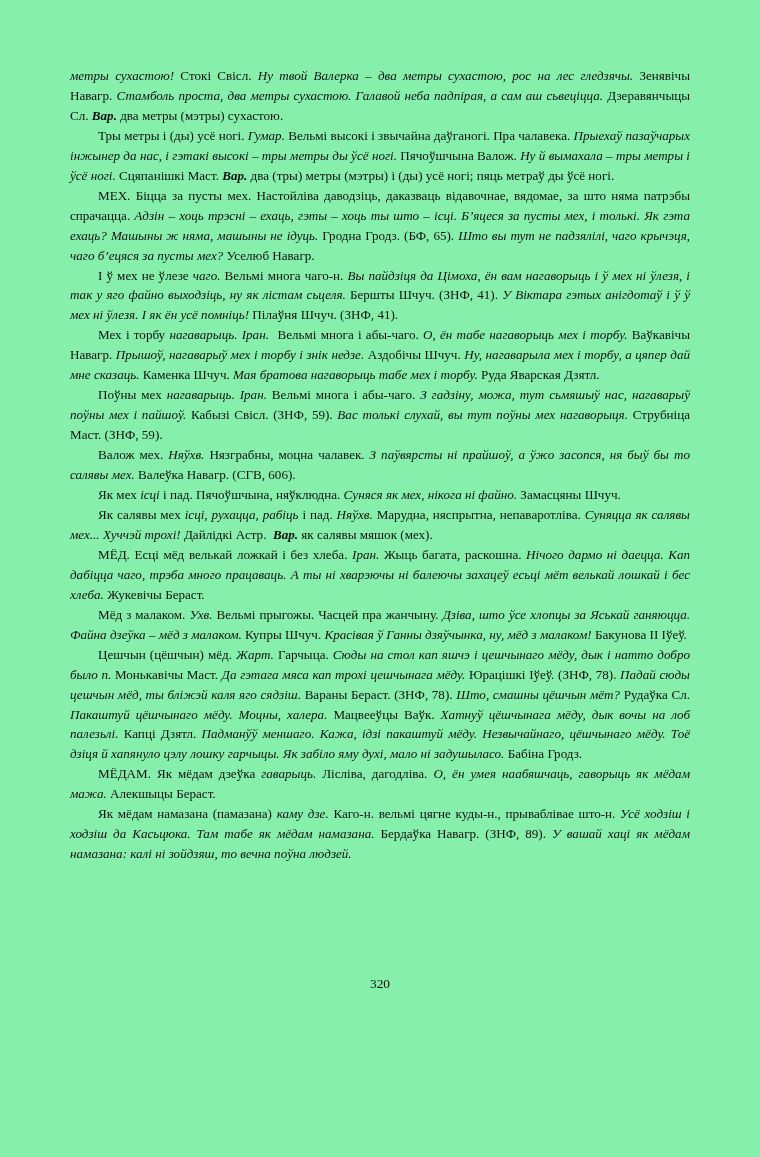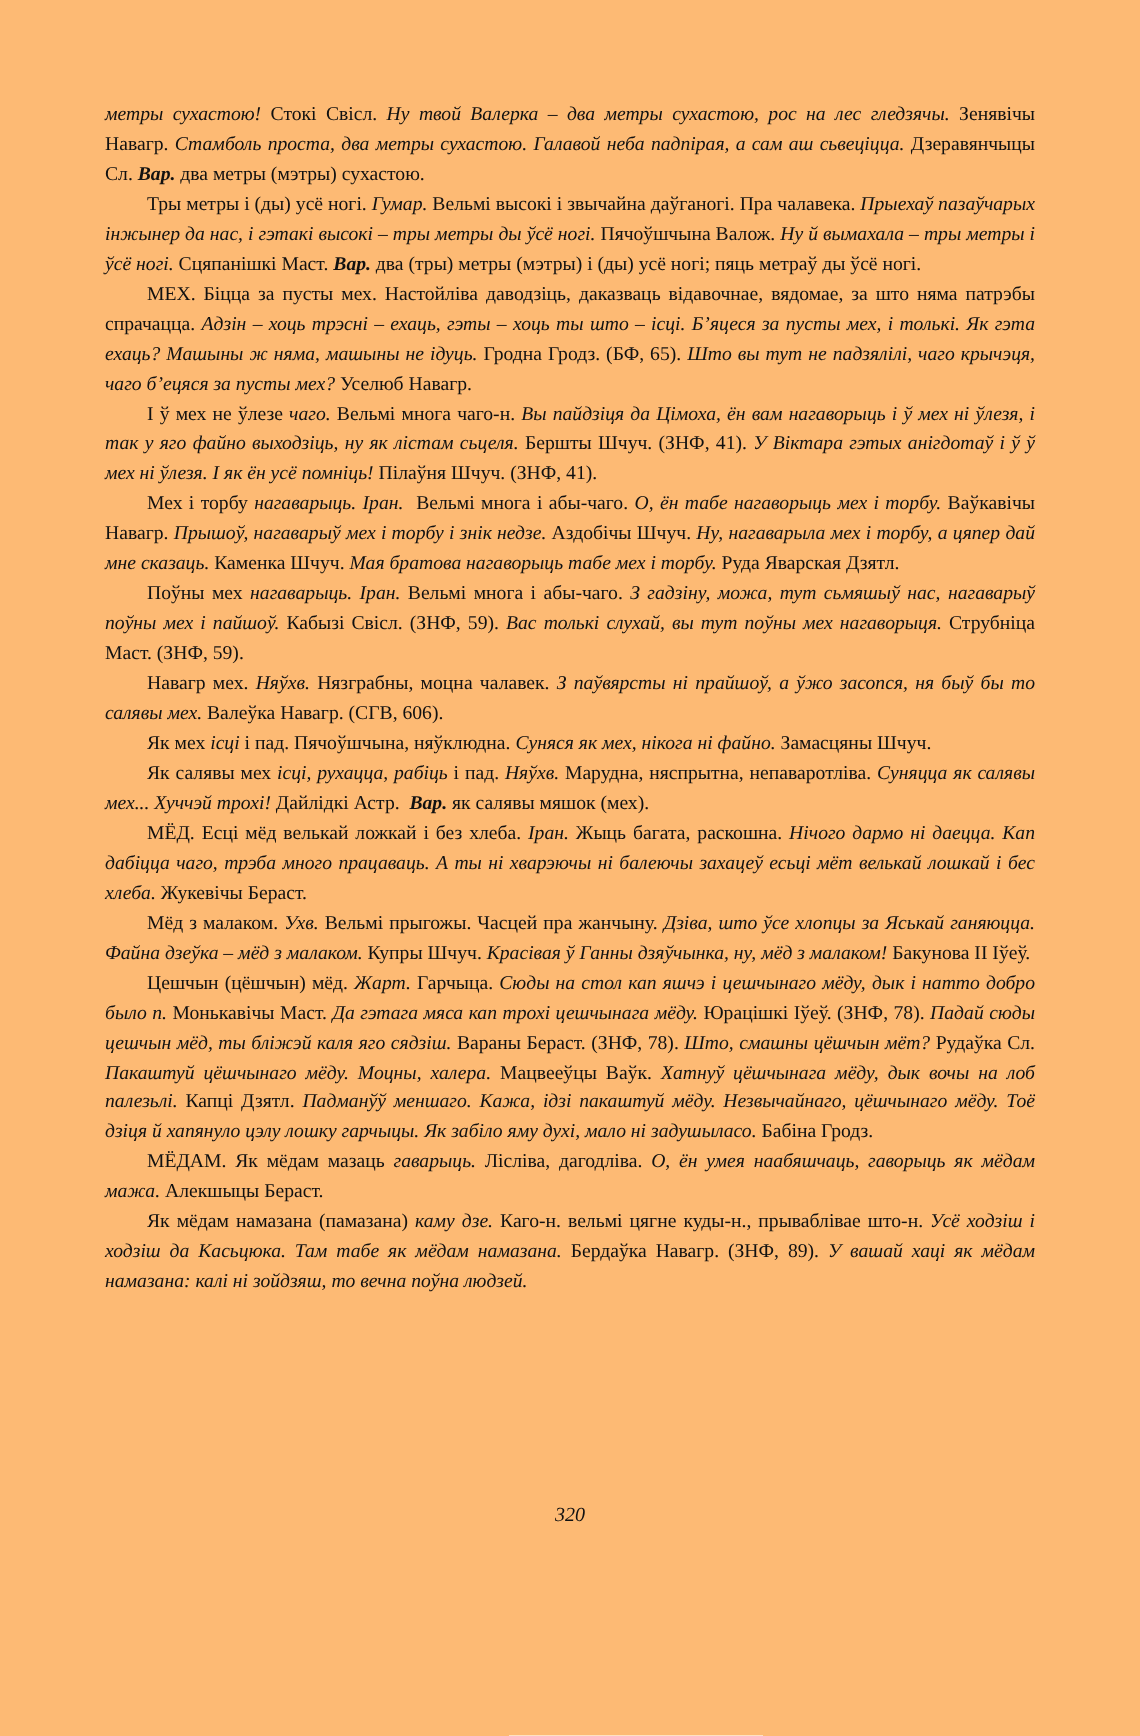--- a/index.html
+++ b/index.html
@@ -10,21 +10,21 @@
   body {
     width: 760px;
     height: 1157px;
     font-family: "Liberation Serif", "DejaVu Serif", serif;
     color: #000000;
   }
   .page {
     position: relative;
     width: 760px;
     height: 1157px;
-    background: #fdba74;
+    background: #86efac;
     box-sizing: border-box;
     padding: 66px 70px 0 70px;
   }
   .body-text {
     font-size: 13.1px;
     line-height: 19.95px;
     text-align: justify;
     text-justify: inter-word;
     hyphens: none;
     color: #111111;
@@ -38,45 +38,44 @@
     text-indent: 0;
   }
   .i { font-style: italic; }
   .b { font-weight: normal; }
   .bi { font-weight: bold; font-style: italic; }
   .r { font-style: normal; font-weight: normal; }
   .pageno {
     position: absolute;
     left: 0;
     right: 0;
-    top: 1002px;
+    top: 976px;
     text-align: center;
     font-size: 13.4px;
     color: #111111;
-    font-style: italic;
   }
   .seg { white-space: pre-wrap; }
 </style>
 </head>
 <body>
 
 <div class="page">
 
   <div class="body-text" id="text-column">
       <div class="para cont"><span class="seg i">метры сухастою! </span><span class="seg r">Стокі Свісл. </span><span class="seg i">Ну твой Валерка – два метры сухастою, рос на лес гледзячы. </span><span class="seg r">Зенявічы Навагр. </span><span class="seg i">Стамболь проста, два метры сухастою. Галавой неба падпірая, а сам аш сьвеціцца. </span><span class="seg r">Дзеравянчыцы Сл. </span><span class="seg bi">Вар. </span><span class="seg r">два метры (мэтры) сухастою.</span></div>
       <div class="para"><span class="seg b">Тры метры і (ды) усё ногі. </span><span class="seg i">Гумар. </span><span class="seg r">Вельмі высокі і звычайна даўганогі. Пра чалавека. </span><span class="seg i">Прыехаў пазаўчарых інжынер да нас, і гэтакі высокі – тры метры ды ўсё ногі. </span><span class="seg r">Пячоўшчына Валож. </span><span class="seg i">Ну й вымахала – тры метры і ўсё ногі. </span><span class="seg r">Сцяпанішкі Маст. </span><span class="seg bi">Вар. </span><span class="seg r">два (тры) метры (мэтры) і (ды) усё ногі; пяць метраў ды ўсё ногі.</span></div>
       <div class="para"><span class="seg r">МЕХ. </span><span class="seg b">Біцца за пусты мех. </span><span class="seg r">Настойліва даводзіць, даказваць відавочнае, вядомае, за што няма патрэбы спрачацца. </span><span class="seg i">Адзін – хоць трэсні – ехаць, гэты – хоць ты што – ісці. Б’яцеся за пусты мех, і толькі. Як гэта ехаць? Машыны ж няма, машыны не ідуць. </span><span class="seg r">Гродна Гродз. (БФ, 65). </span><span class="seg i">Што вы тут не падзялілі, чаго крычэця, чаго б’ецяся за пусты мех? </span><span class="seg r">Уселюб Навагр.</span></div>
       <div class="para"><span class="seg b">І ў мех не ўлезе </span><span class="seg i">чаго. </span><span class="seg r">Вельмі многа чаго-н. </span><span class="seg i">Вы пайдзіця да Цімоха, ён вам нагаворыць і ў мех ні ўлезя, і так у яго файно выходзіць, ну як лістам сьцеля. </span><span class="seg r">Бершты Шчуч. (ЗНФ, 41). </span><span class="seg i">У Віктара гэтых анігдотаў і ў ў мех ні ўлезя. І як ён усё помніць! </span><span class="seg r">Пілаўня Шчуч. (ЗНФ, 41).</span></div>
       <div class="para"><span class="seg b">Мех і торбу </span><span class="seg i">нагаварыць. Іран. </span><span class="seg r"> Вельмі многа і абы-чаго. </span><span class="seg i">О, ён табе нагаворыць мех і торбу. </span><span class="seg r">Ваўкавічы Навагр. </span><span class="seg i">Прышоў, нагаварыў мех і торбу і знік недзе. </span><span class="seg r">Аздобічы Шчуч. </span><span class="seg i">Ну, нагаварыла мех і торбу, а цяпер дай мне сказаць. </span><span class="seg r">Каменка Шчуч. </span><span class="seg i">Мая братова нагаворыць табе мех і торбу. </span><span class="seg r">Руда Яварская Дзятл.</span></div>
       <div class="para"><span class="seg b">Поўны мех </span><span class="seg i">нагаварыць. Іран. </span><span class="seg r">Вельмі многа і абы-чаго. </span><span class="seg i">З гадзіну, можа, тут сьмяшыў нас, нагаварыў поўны мех і пайшоў. </span><span class="seg r">Кабызі Свісл. (ЗНФ, 59). </span><span class="seg i">Вас толькі слухай, вы тут поўны мех нагаворыця. </span><span class="seg r">Струбніца Маст. (ЗНФ, 59).</span></div>
-      <div class="para"><span class="seg b">Навагр мех. </span><span class="seg i">Няўхв. </span><span class="seg r">Нязграбны, моцна чалавек. </span><span class="seg i">З паўвярсты ні прайшоў, а ўжо засопся, ня быў бы то салявы мех. </span><span class="seg r">Валеўка Навагр. (СГВ, 606).</span></div>
+      <div class="para"><span class="seg b">Валож мех. </span><span class="seg i">Няўхв. </span><span class="seg r">Нязграбны, моцна чалавек. </span><span class="seg i">З паўвярсты ні прайшоў, а ўжо засопся, ня быў бы то салявы мех. </span><span class="seg r">Валеўка Навагр. (СГВ, 606).</span></div>
       <div class="para"><span class="seg b">Як мех </span><span class="seg i">ісці </span><span class="seg r">і пад. Пячоўшчына, няўклюдна. </span><span class="seg i">Суняся як мех, нікога ні файно. </span><span class="seg r">Замасцяны Шчуч.</span></div>
       <div class="para"><span class="seg b">Як салявы мех </span><span class="seg i">ісці, рухацца, рабіць </span><span class="seg r">і пад. </span><span class="seg i">Няўхв. </span><span class="seg r">Марудна, няспрытна, непаваротліва. </span><span class="seg i">Суняцца як салявы мех... Хуччэй трохі! </span><span class="seg r">Дайлідкі Астр. </span><span class="seg bi"> Вар. </span><span class="seg r">як салявы мяшок (мех).</span></div>
       <div class="para"><span class="seg r">МЁД. </span><span class="seg b">Есці мёд велькай ложкай і без хлеба. </span><span class="seg i">Іран. </span><span class="seg r">Жыць багата, раскошна. </span><span class="seg i">Нічого дармо ні даецца. Кап дабіцца чаго, трэба много працаваць. А ты ні хварэючы ні балеючы захацеў есьці мёт велькай лошкай і бес хлеба. </span><span class="seg r">Жукевічы Бераст.</span></div>
       <div class="para"><span class="seg b">Мёд з малаком. </span><span class="seg i">Ухв. </span><span class="seg r">Вельмі прыгожы. Часцей пра жанчыну. </span><span class="seg i">Дзіва, што ўсе хлопцы за Яськай ганяюцца. Файна дзеўка – мёд з малаком. </span><span class="seg r">Купры Шчуч. </span><span class="seg i">Красівая ў Ганны дзяўчынка, ну, мёд з малаком! </span><span class="seg r">Бакунова ІІ Іўеў.</span></div>
       <div class="para"><span class="seg b">Цешчын (цёшчын) мёд. </span><span class="seg i">Жарт. </span><span class="seg r">Гарчыца. </span><span class="seg i">Сюды на стол кап яшчэ і цешчынаго мёду, дык і натто добро было п. </span><span class="seg r">Монькавічы Маст. </span><span class="seg i">Да гэтага мяса кап трохі цешчынага мёду. </span><span class="seg r">Юрацішкі Іўеў. (ЗНФ, 78). </span><span class="seg i">Падай сюды цешчын мёд, ты бліжэй каля яго сядзіш. </span><span class="seg r">Вараны Бераст. (ЗНФ, 78). </span><span class="seg i">Што, смашны цёшчын мёт? </span><span class="seg r">Рудаўка Сл. </span><span class="seg i">Пакаштуй цёшчынаго мёду. Моцны, халера. </span><span class="seg r">Мацвееўцы Ваўк. </span><span class="seg i">Хатнуў цёшчынага мёду, дык вочы на лоб палезьлі. </span><span class="seg r">Капці Дзятл. </span><span class="seg i">Падманўў меншаго. Кажа, ідзі пакаштуй мёду. Незвычайнаго, цёшчынаго мёду. Тоё дзіця й хапянуло цэлу лошку гарчыцы. Як забіло яму духі, мало ні задушыласо. </span><span class="seg r">Бабіна Гродз.</span></div>
-      <div class="para"><span class="seg r">МЁДАМ. </span><span class="seg b">Як мёдам мазаць </span><span class="seg i">гаварыць. </span><span class="seg r">Лісліва, дагодліва. </span><span class="seg i">О, ён умея наабяшчаць, гаворыць як мёдам мажа. </span><span class="seg r">Алекшыцы Бераст.</span></div>
+      <div class="para"><span class="seg r">МЁДАМ. </span><span class="seg b">Як мёдам дзеўка </span><span class="seg i">гаварыць. </span><span class="seg r">Лісліва, дагодліва. </span><span class="seg i">О, ён умея наабяшчаць, гаворыць як мёдам мажа. </span><span class="seg r">Алекшыцы Бераст.</span></div>
       <div class="para"><span class="seg b">Як мёдам намазана (памазана) </span><span class="seg i">каму дзе. </span><span class="seg r">Каго-н. вельмі цягне куды-н., прывабліваe што-н. </span><span class="seg i">Усё ходзіш і ходзіш да Касьцюка. Там табе як мёдам намазана. </span><span class="seg r">Бердаўка Навагр. (ЗНФ, 89). </span><span class="seg i">У вашай хаці як мёдам намазана: калі ні зойдзяш, то вечна поўна людзей.</span></div>
     </div>
 
   <div class="pageno">320</div>
 
 </div>
 
 </body></html>

